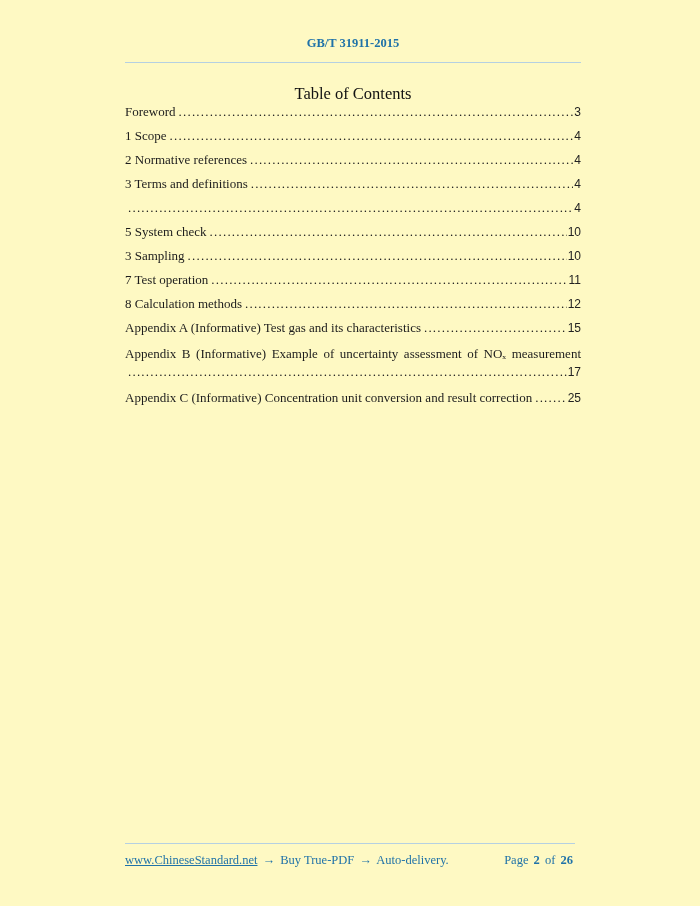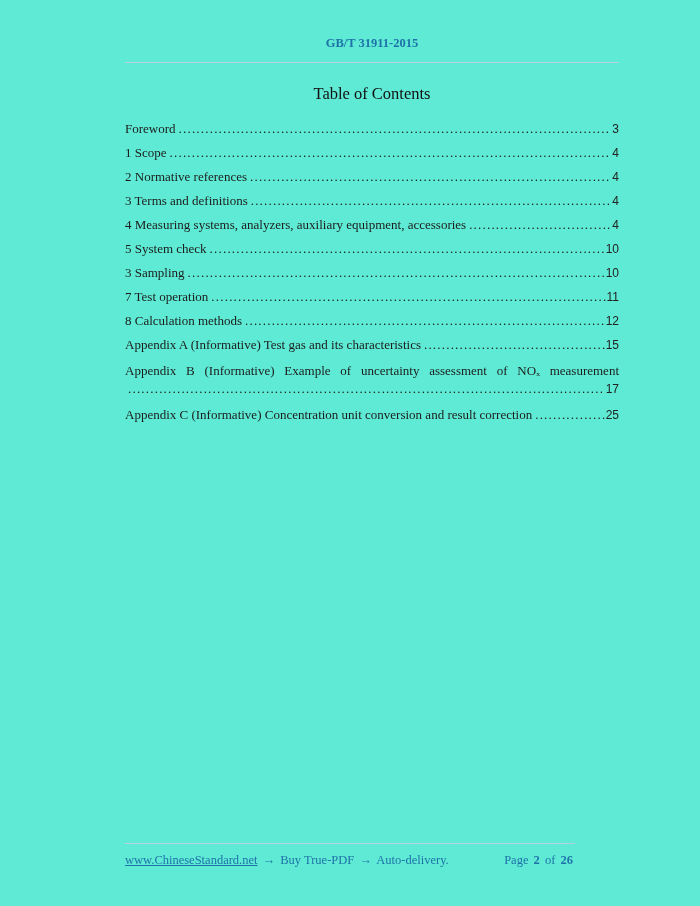--- a/index.html
+++ b/index.html
@@ -6,22 +6,22 @@
   html, body { background: #ffffff; }
   body {
     font-family: "Liberation Serif", "DejaVu Serif", "DejaVu Sans", serif;
     color: #1c1c1c;
   }
   .page {
     position: relative;
     width: 700px;
     height: 906px;
     margin: 0 auto;
-    background: #5eead4;
-    padding: 36px 81px 0 125px;
+    background: #fef9c3;
+    padding: 36px 119px 0 125px;
     overflow: hidden;
   }
   
   .doc-code {
     text-align: center;
     font-size: 12.5px;
     font-weight: bold;
     color: #1f72a8;
     line-height: 14px;
   }
@@ -34,21 +34,21 @@
   .toc-title {
     margin-top: 21px;
     text-align: center;
     font-size: 16.5px;
     font-weight: normal;
     color: #111111;
     line-height: 20px;
   }
   
   .toc-list {
-    margin-top: 18px;
+    margin-top: 1px;
   }
   .toc-entry { margin-bottom: 10px; }
   .toc-line {
     display: flex;
     align-items: baseline;
     font-size: 13px;
     line-height: 13px;
   }
   .toc-line-full {
     font-size: 13px;
@@ -140,21 +140,20 @@
       </div>
       <div class="toc-entry">
         <div class="toc-line">
           <span class="toc-label">3 Terms and definitions</span>
           <span class="dots"></span>
           <span class="toc-page">4</span>
         </div>
       </div>
       <div class="toc-entry">
         <div class="toc-line">
-          <span class="toc-label">4 Measuring systems, analyzers, auxiliary equipment, accessories</span>
           <span class="dots"></span>
           <span class="toc-page">4</span>
         </div>
       </div>
       <div class="toc-entry">
         <div class="toc-line">
           <span class="toc-label">5 System check</span>
           <span class="dots"></span>
           <span class="toc-page">10</span>
         </div>

